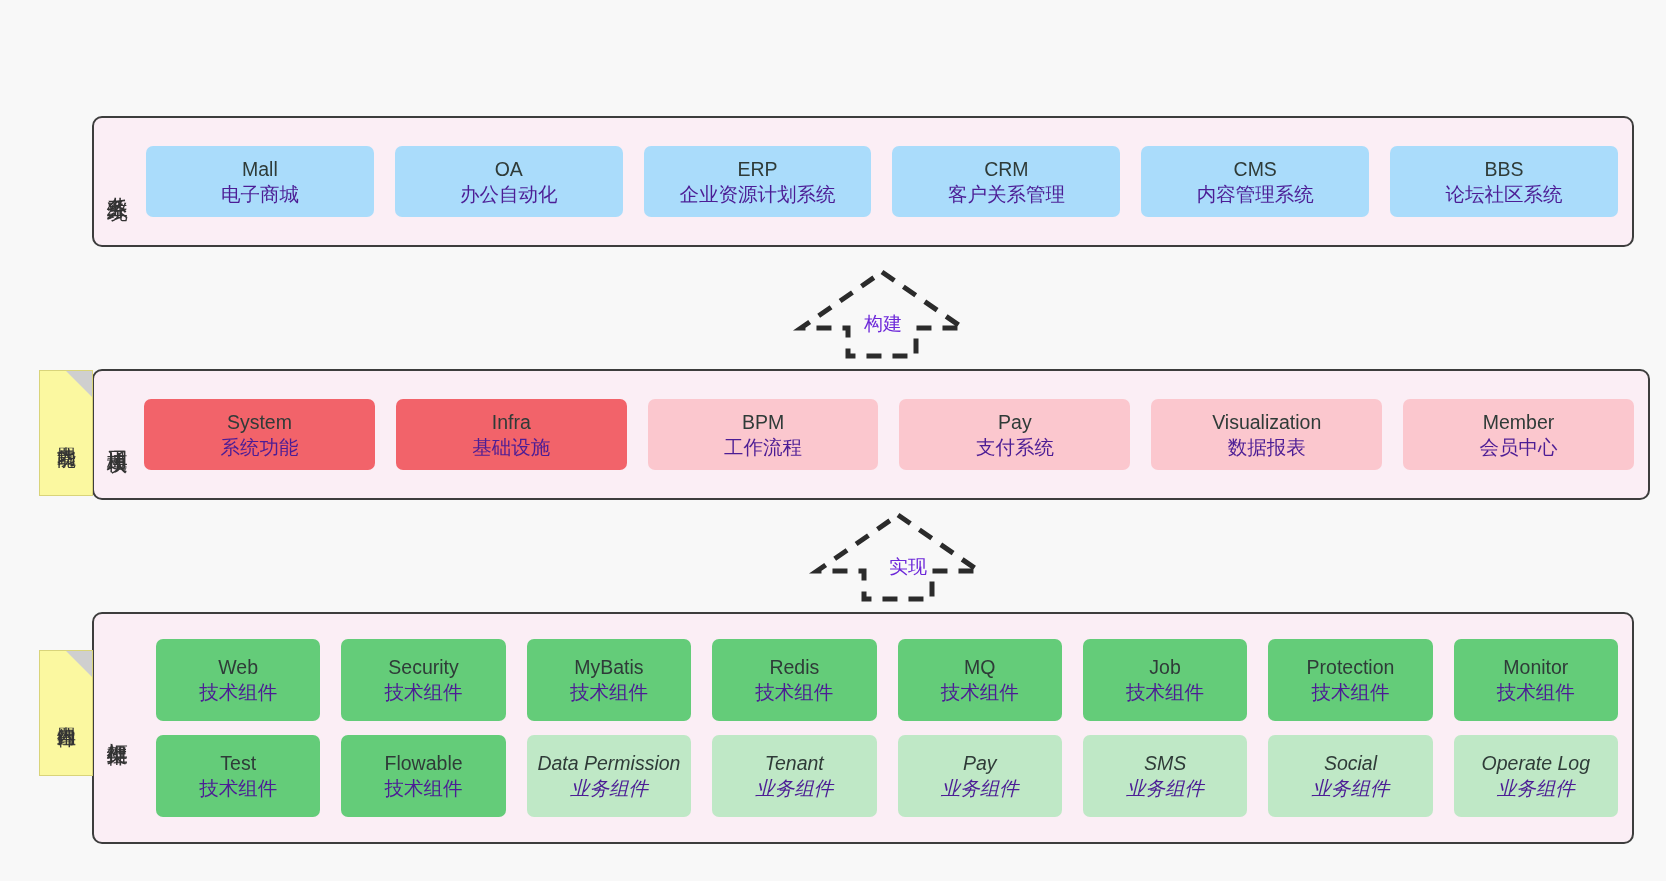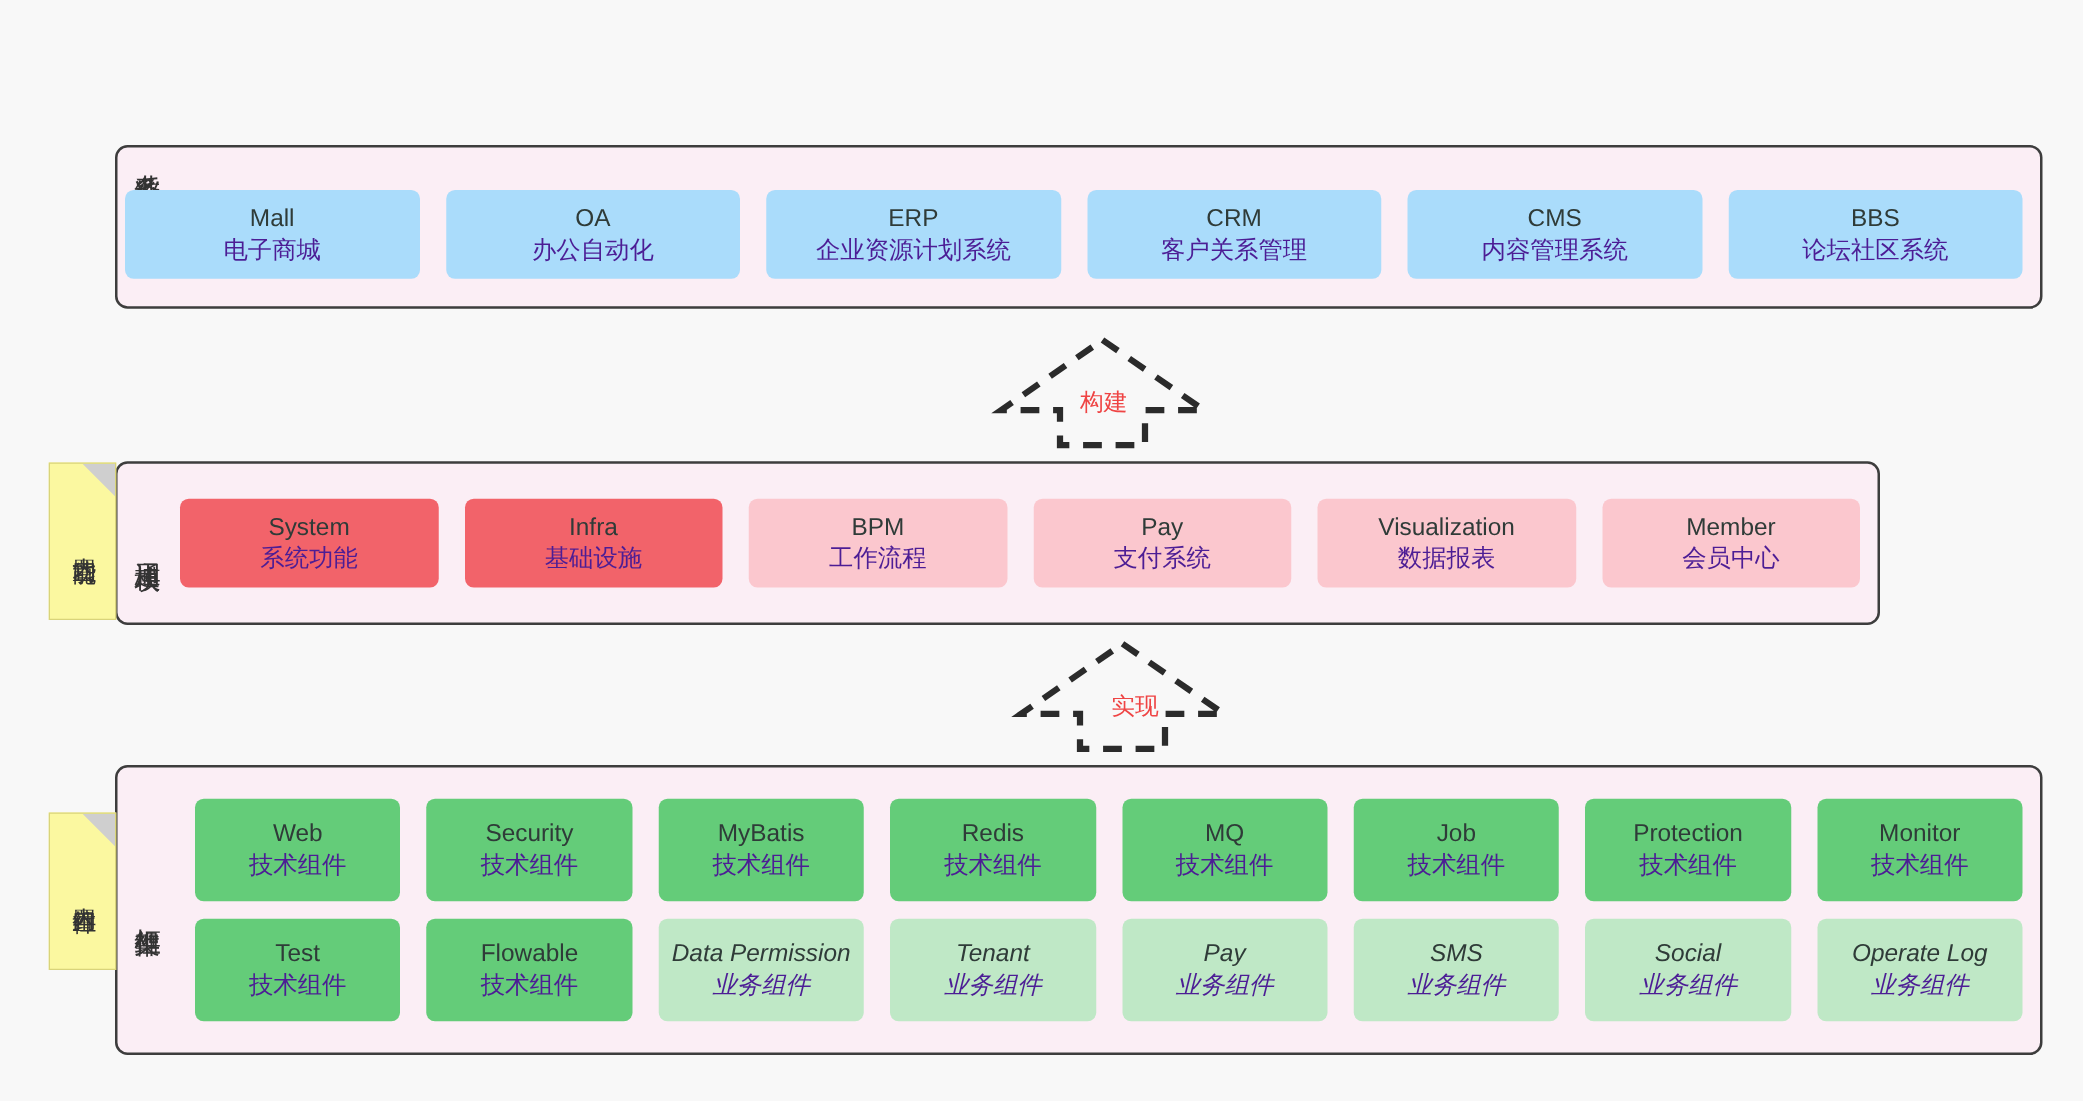--- a/index.html
+++ b/index.html
@@ -86,26 +86,26 @@
   }
 
   
   .card.blue        { background: #aadcfb; }
   .card.red         { background: #f2636a; }
   .card.pink        { background: #fbc7ce; }
   .card.green       { background: #64cc79; }
   .card.green-light { background: #bfe8c6; font-style: italic; }
 
   
-  #layer-business { left: 92px;  top: 116px; width: 1542px; height: 131px; flex-direction: column; }
+  #layer-business { left: 92px;  top: 116px; width: 1542px; height: 131px; }
   #layer-business .layer-body { padding-left: 6px; }
   #layer-business .card { height: 71px; }
 
   
-  #layer-common { left: 92px; top: 369px; width: 1412px; height: 131px; align-items: center; }
+  #layer-common { left: 92px; top: 369px; width: 1558px; height: 131px; align-items: center; }
   #layer-common .card { height: 71px; }
 
   
   #layer-framework { left: 92px; top: 612px; width: 1542px; height: 232px; gap: 12px; }
   #layer-framework .card { height: 82px; }
   #layer-framework .layer-title { width: 46px; }
 
   
   .note {
     position: absolute;
@@ -152,23 +152,22 @@
     height: 100%;
     overflow: visible;
   }
   .arrow-label {
     position: absolute;
     left: 0;
     right: 0;
     top: 48px;
     text-align: center;
     font-size: 19px;
-    color: #ef4444;
+    color: #6d28d9;
     line-height: 1;
-    font-family: Liberation Mono, monospace;
   }
   #arrow-build .arrow-label { left: 2px; }
   #arrow-impl  .arrow-label { left: 20px; }
 </style>
 </head>
 <body>
 
 <div class="canvas">
 
   <div class="layer" id="layer-business">

